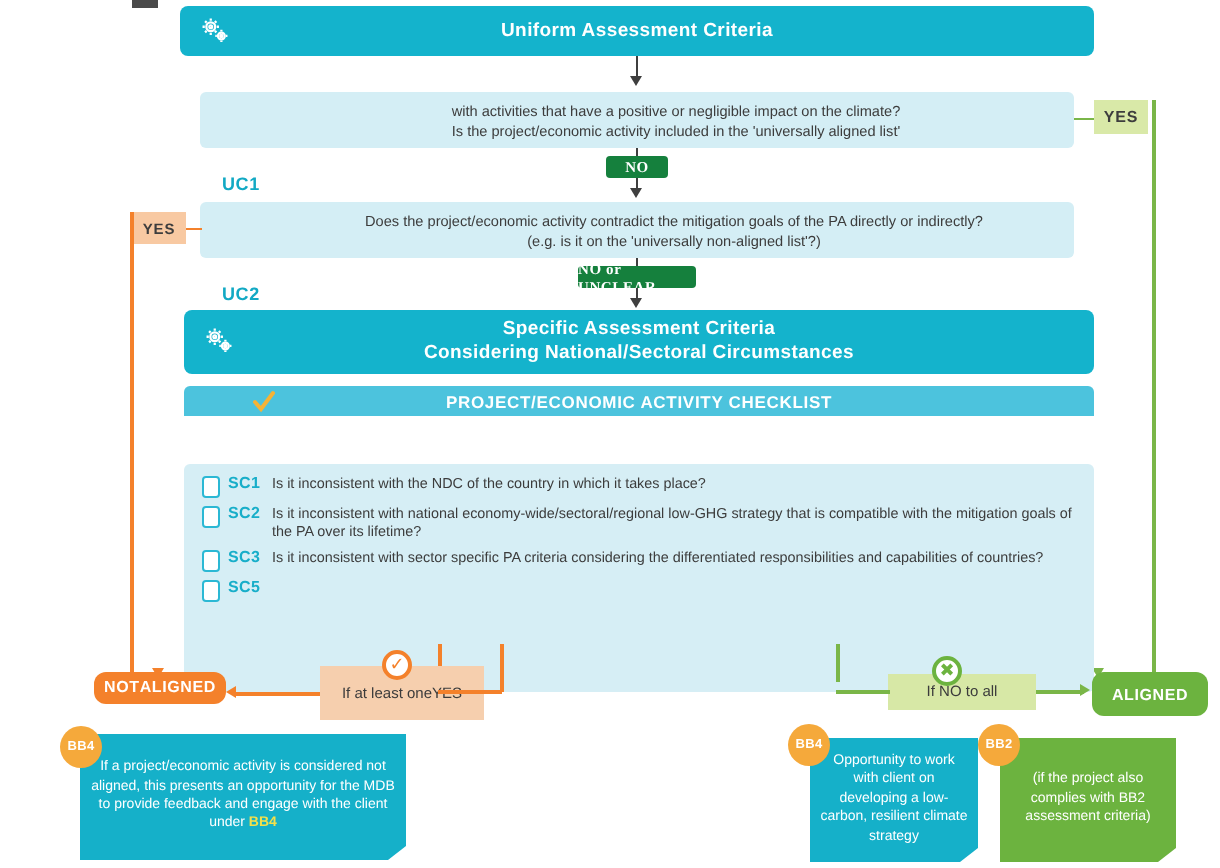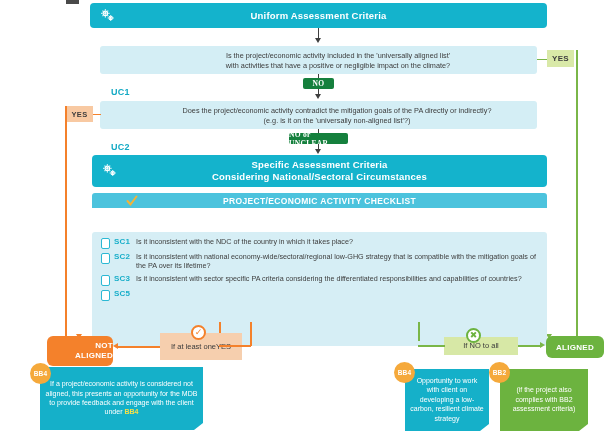--- a/index.html
+++ b/index.html
@@ -109,22 +109,22 @@
   </span>
   <span>Uniform Assessment Criteria</span>
 </div>
 
 <div class="ln ln-dark" style="left:318px;top:28px;width:1.4px;height:11px;"></div>
 <div class="arrow-down-dark" style="left:315px;top:38px;"></div>
 
 <div class="abs bar-lightblue" style="left:100px;top:46px;width:437px;height:28px;">
   <div class="abs qcode" style="left:11px;top:10px;">UC1</div>
   <div class="abs qtext" style="left:48px;top:5px;width:380px;">
+    <div>with activities that have a positive or negligible impact on the climate?</div>
     <div>Is the project/economic activity included in the 'universally aligned list'</div>
-    <div>with activities that have a positive or negligible impact on the climate?</div>
   </div>
 </div>
 
 <div class="ln ln-green" style="left:537px;top:59px;width:10px;height:1.4px;"></div>
 <div class="abs yes-green" style="left:547px;top:50px;width:27px;height:17px;">YES</div>
 <div class="ln ln-green" style="left:576px;top:50px;width:1.6px;height:296px;"></div>
 <div class="ln ln-green" style="left:549px;top:345px;width:29px;height:1.6px;"></div>
 <div class="arrow-down-green" style="left:546px;top:334px;"></div>
 
 <div class="ln ln-dark" style="left:318px;top:74px;width:1.4px;height:5px;"></div>
@@ -211,21 +211,21 @@
   <div>If at least one</div>
   <div>YES</div>
 </div>
 <div class="abs circle-badge circle-orange" style="left:191px;top:325px;width:15px;height:15px;">
   <span>✓</span>
 </div>
 
 <div class="ln ln-orange" style="left:118px;top:346px;width:42px;height:1.6px;"></div>
 <div class="arrow-left-orange" style="left:113px;top:343px;"></div>
 
-<div class="abs term-orange" style="left:47px;top:336px;width:66px;height:30px;flex-direction:column;align-items:flex-end;">
+<div class="abs term-orange" style="left:47px;top:336px;width:66px;height:16px;flex-direction:row;">
   <div>NOT</div>
   <div>ALIGNED</div>
 </div>
 
 <div class="ln ln-orange" style="left:219px;top:345px;width:32px;height:1.6px;"></div>
 <div class="ln ln-orange" style="left:250px;top:322px;width:1.6px;height:24px;"></div>
 
 <div class="abs cond-green" style="left:444px;top:337px;width:74px;height:18px;">
   <span>If NO to all</span>
 </div>

